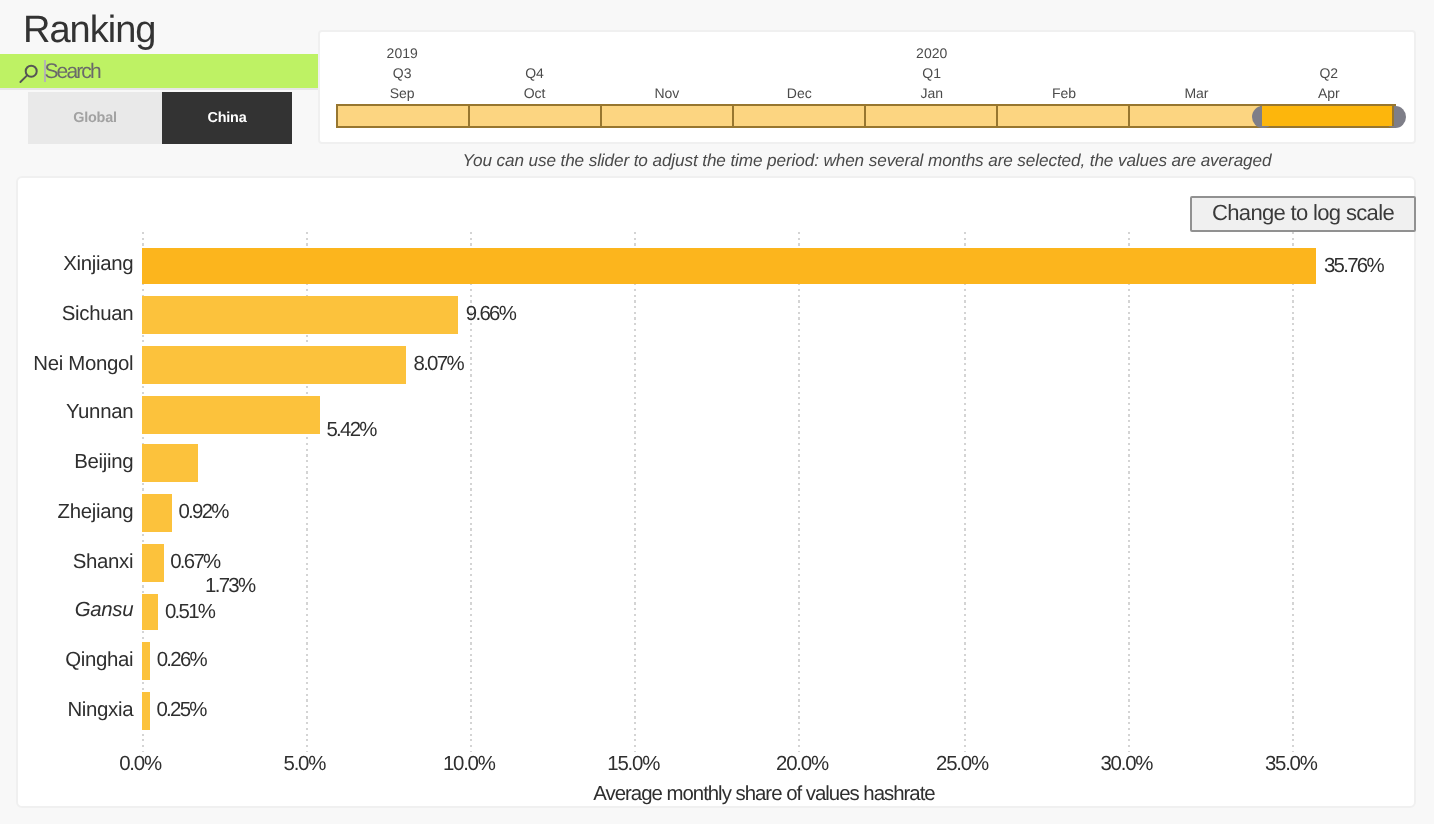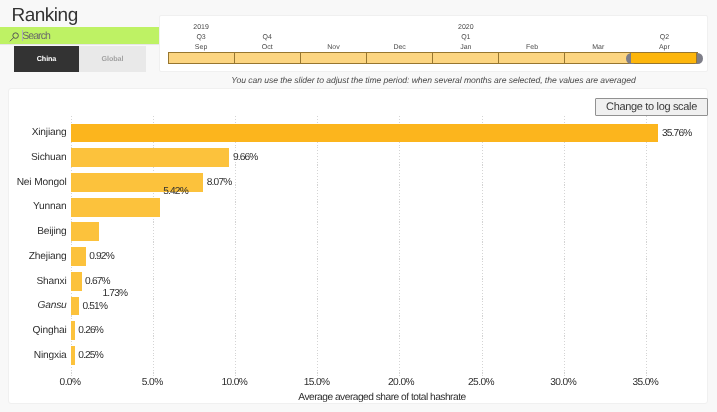--- a/index.html
+++ b/index.html
@@ -63,22 +63,22 @@
   <div class="search-box">
     <svg class="search-icon" viewBox="0 0 14 14">
       <circle cx="8.6" cy="6.6" r="2.75" fill="none" stroke="#555555" stroke-width="1.0"></circle>
       <line x1="6.55" y1="8.65" x2="3.2" y2="12.0" stroke="#555555" stroke-width="0.95" stroke-linecap="round"></line>
     </svg>
     <div class="search-caret"></div>
     <div class="search-ph">Search</div>
   </div>
 
   <div class="tabs">
+    <div class="tab tab-inactive">Global</div>
     <div class="tab tab-active">China</div>
-    <div class="tab tab-inactive">Global</div>
   </div>
 
   <div class="slider-card">
     <div class="slider-labels" id="slider-labels">
         <div class="tick" style="left: 0px;">
           <div class="yr">2019</div>
           <div class="qt">Q3</div>
           <div class="mo">Sep</div>
         </div>
         <div class="tick" style="left: 66.1875px;">
@@ -156,35 +156,35 @@
         <div class="bar top" style="left: 61.6px; top: 34.6px; height: 18.8px; width: 587.894px;"></div>
         <div class="vlabel" style="left: 652.994px; top: 38.6px;">35.76%</div>
         <div class="cat" style="top: 62.92px; width: 57.6px; left: 0px;">Sichuan</div>
         <div class="bar" style="left: 61.6px; top: 59.32px; height: 18.8px; width: 158.81px;"></div>
         <div class="vlabel" style="left: 223.91px; top: 63.32px;">9.66%</div>
         <div class="cat" style="top: 87.64px; width: 57.6px; left: 0px;">Nei Mongol</div>
         <div class="bar" style="left: 61.6px; top: 84.04px; height: 18.8px; width: 132.671px;"></div>
         <div class="vlabel" style="left: 197.771px; top: 88.04px;">8.07%</div>
         <div class="cat" style="top: 112.36px; width: 57.6px; left: 0px;">Yunnan</div>
         <div class="bar" style="left: 61.6px; top: 108.76px; height: 18.8px; width: 89.1048px;"></div>
-        <div class="vlabel" style="left: 154.205px; top: 97px; text-align: right;">5.42%</div>
+        <div class="vlabel" style="left: 154.205px; top: 121px; text-align: right;">5.42%</div>
         <div class="cat" style="top: 137.08px; width: 57.6px; left: 0px;">Beijing</div>
         <div class="bar" style="left: 61.6px; top: 133.48px; height: 18.8px; width: 28.4412px;"></div>
         <div class="vlabel" style="left: 93.5412px; top: 153px; margin-top: 46px;">1.73%</div>
         <div class="cat" style="top: 161.8px; width: 57.6px; left: 0px;">Zhejiang</div>
         <div class="bar" style="left: 61.6px; top: 158.2px; height: 18.8px; width: 15.1248px;"></div>
         <div class="vlabel" style="left: 80.2248px; top: 162.2px;">0.92%</div>
         <div class="cat" style="top: 186.52px; width: 57.6px; left: 0px;">Shanxi</div>
         <div class="bar" style="left: 61.6px; top: 182.92px; height: 18.8px; width: 11.0148px;"></div>
         <div class="vlabel" style="left: 76.1148px; top: 186.92px;">0.67%</div>
         <div class="cat" style="top: 211.24px; width: 57.6px; left: 0px; font-style: italic;">Gansu</div>
         <div class="bar" style="left: 61.6px; top: 207.64px; height: 18.8px; width: 8.3844px;"></div>
         <div class="vlabel" style="left: 73.4844px; top: 211.64px;">0.51%</div>
         <div class="cat" style="top: 235.96px; width: 57.6px; left: 0px;">Qinghai</div>
         <div class="bar" style="left: 61.6px; top: 232.36px; height: 18.8px; width: 4.2744px;"></div>
         <div class="vlabel" style="left: 69.3744px; top: 236.36px;">0.26%</div>
         <div class="cat" style="top: 260.68px; width: 57.6px; left: 0px;">Ningxia</div>
         <div class="bar" style="left: 61.6px; top: 257.08px; height: 18.8px; width: 4.11px;"></div>
         <div class="vlabel" style="left: 69.21px; top: 261.08px;">0.25%</div>
-        <div class="xtitle" style="left: 61.5px; width: 623px; top: 303px;">Average averaged share of total hashrate</div>
+        <div class="xtitle" style="left: 61.5px; width: 623px; top: 303px;">Average monthly share of values hashrate</div>
       </div>
   </div>
 </div>
 
 </body></html>

